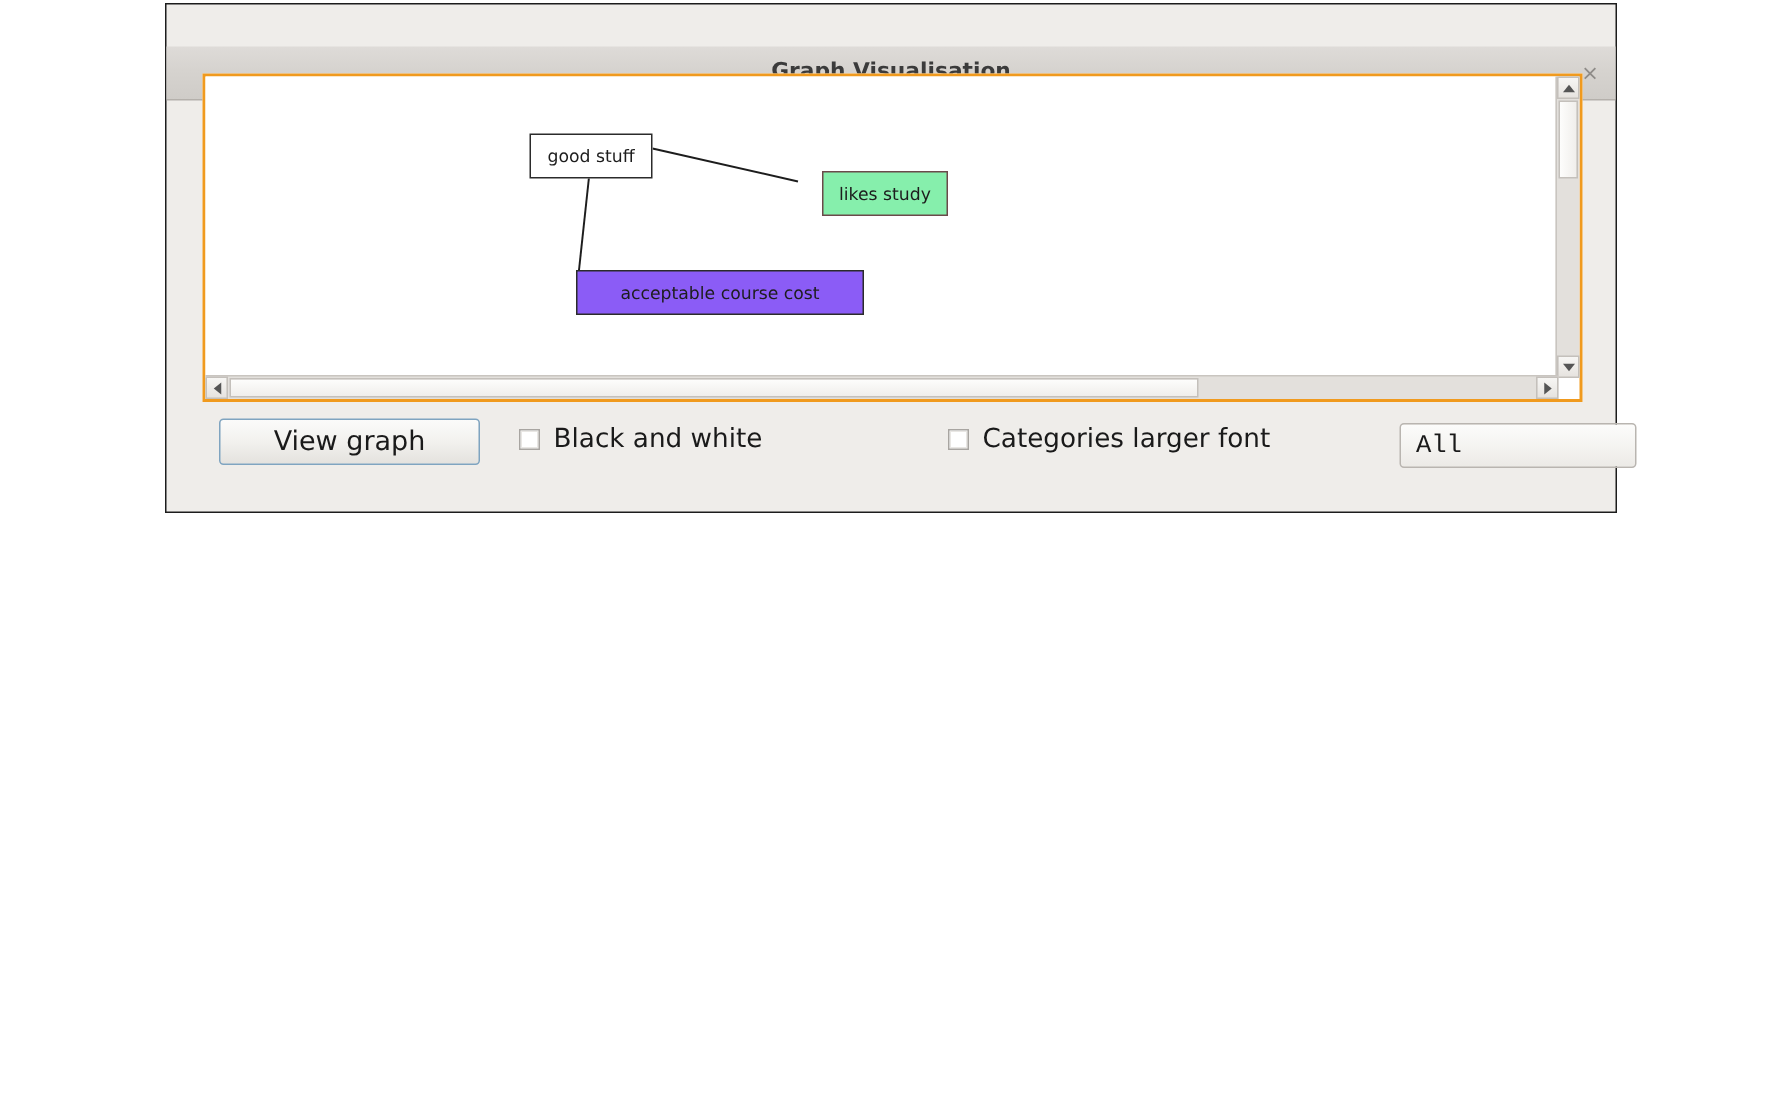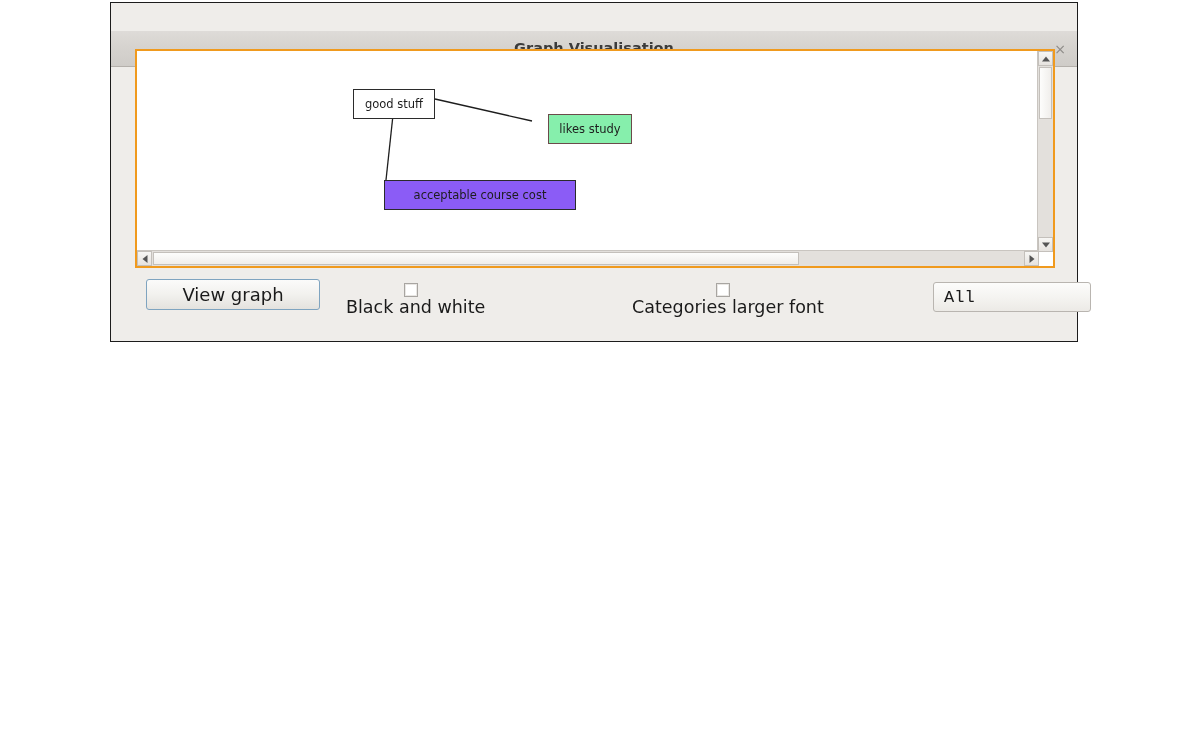--- a/index.html
+++ b/index.html
@@ -215,21 +215,20 @@
     cursor: pointer;
     font-family: "DejaVu Sans", sans-serif;
   }
 
   .checkbox-group {
     position: absolute;
     top: 10px;
     display: flex;
     align-items: center;
     cursor: pointer;
-    flex-direction: column;
   }
   .checkbox-box {
     width: 14px;
     height: 14px;
     background: #ffffff;
     border: 1px solid #a8a5a1;
     box-shadow: inset 0 0 0 1px #e9e7e4;
     box-sizing: border-box;
     margin-right: 9px;
     flex: 0 0 auto;

